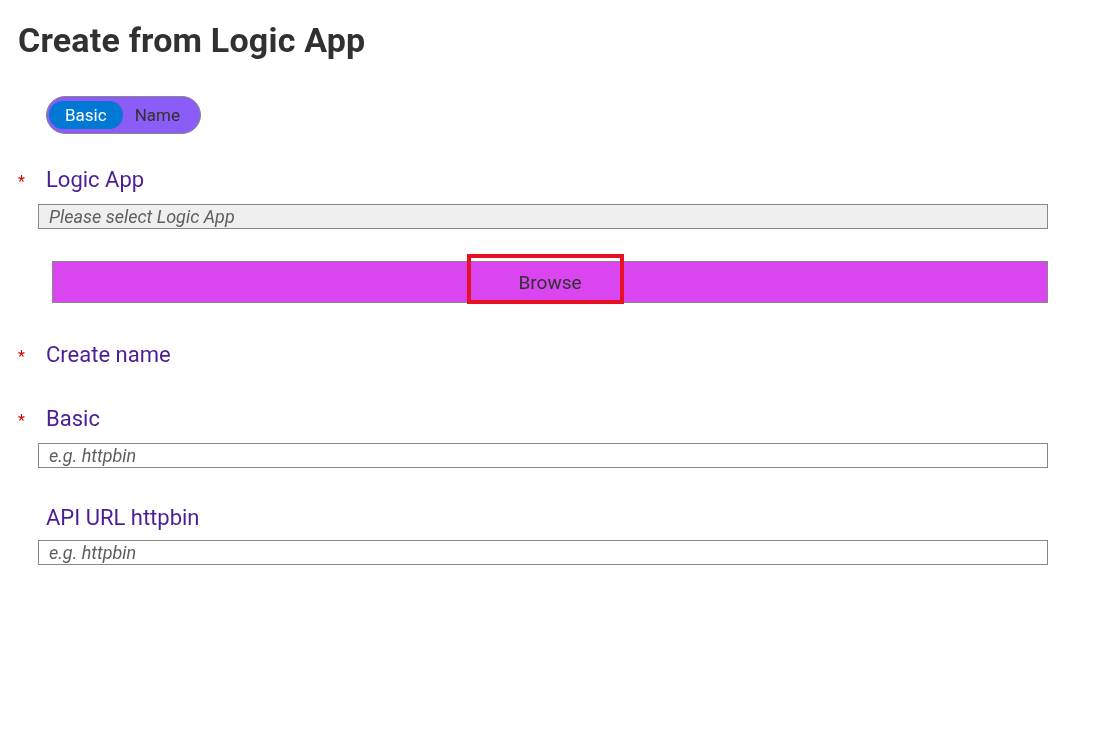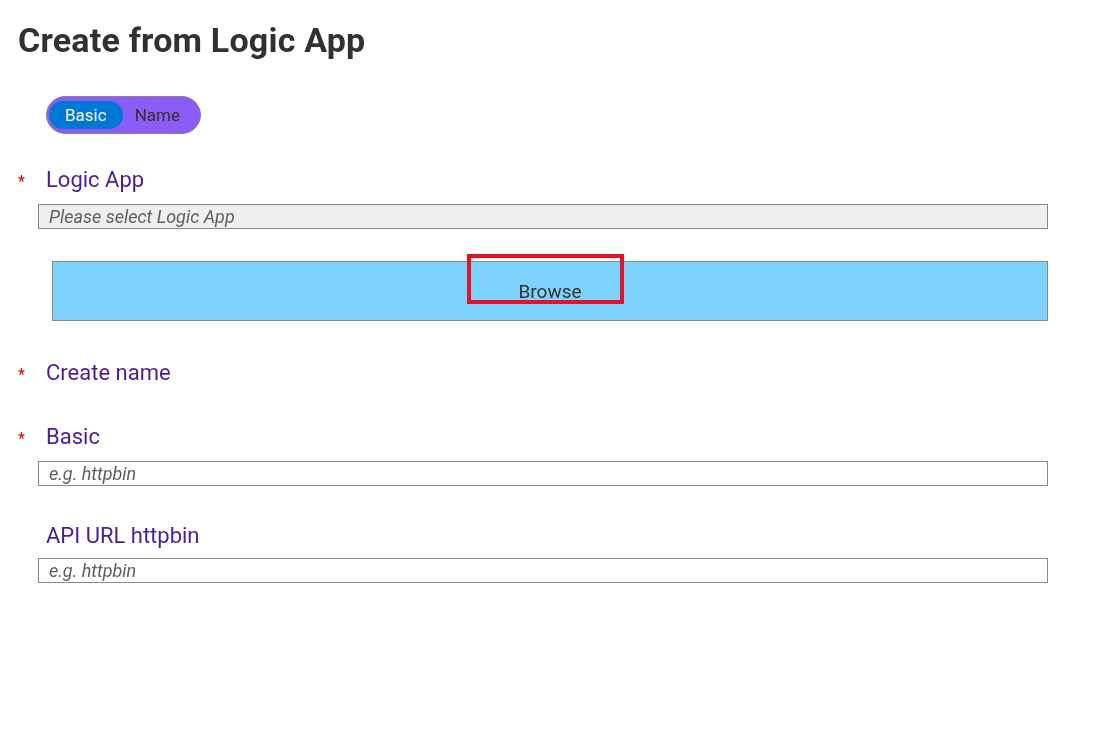--- a/index.html
+++ b/index.html
@@ -101,23 +101,23 @@
       color: #605e5c;
     }
     .browse-wrap {
       margin-left: 34px;
       width: 996px;
       margin-top: 32px;
       position: relative;
     }
     .browse-button {
       width: 100%;
-      height: 60px;
+      height: 42px;
       border: 1px solid #8a8886;
-      background: #7dd3fc;
+      background: #d946ef;
       font-size: 19px;
       font-family: inherit;
       color: #323130;
       cursor: pointer;
       display: flex;
       align-items: center;
       justify-content: center;
     }
     .highlight-box {
       position: absolute;

